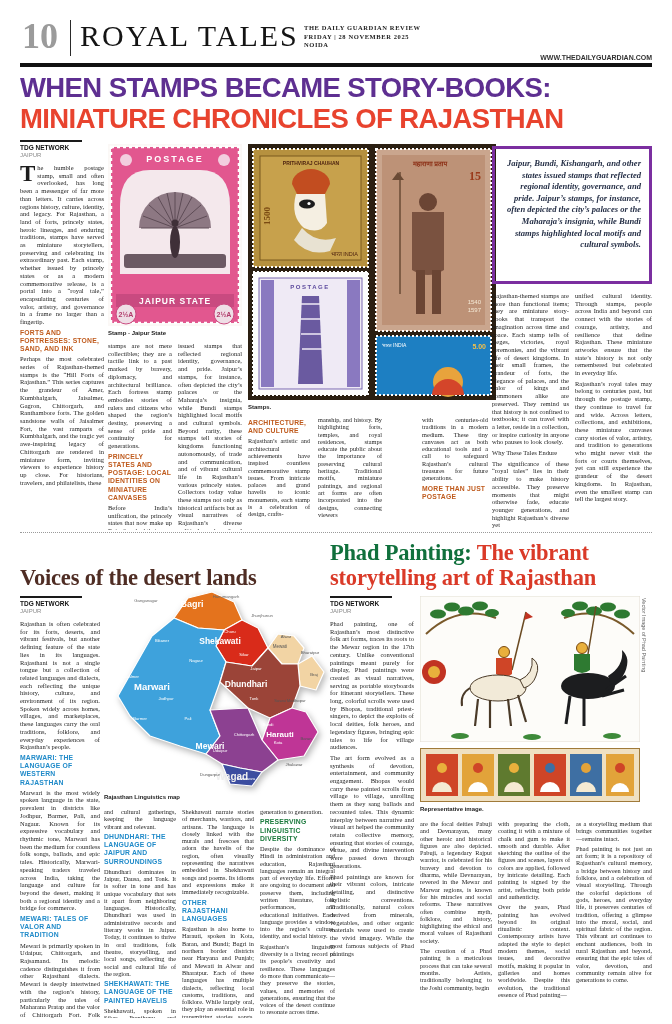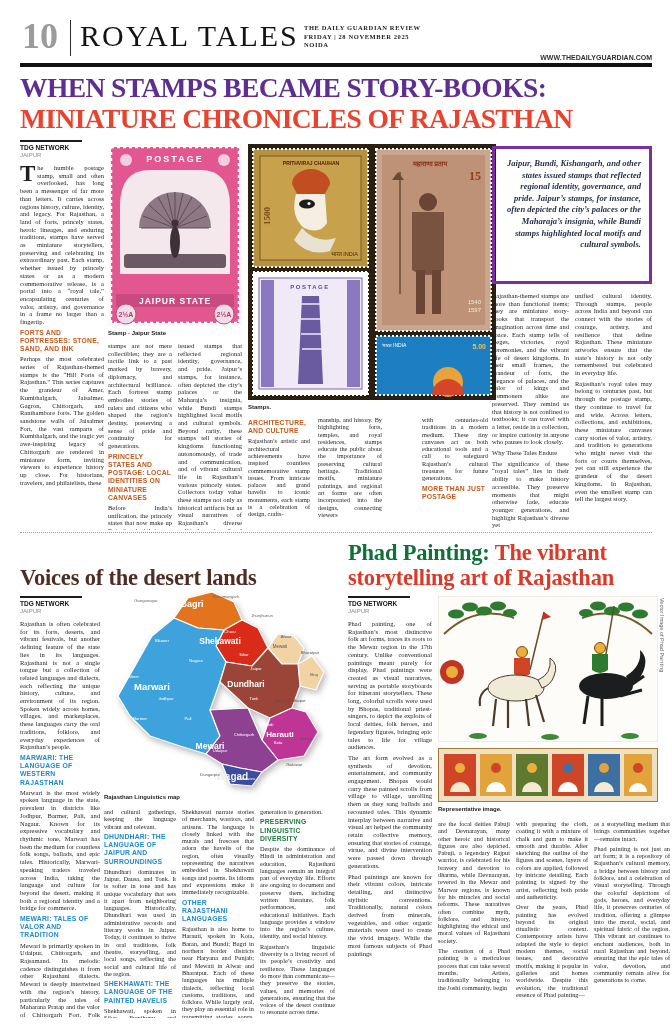--- a/index.html
+++ b/index.html
@@ -9,21 +9,21 @@
   
   .masthead { position:absolute; left:22px; top:16px; width:630px; height:46px; }
   .pgnum { position:absolute; left:0; top:0; font:700 36px/40px "Liberation Serif", serif; color:#9b9b9b; }
   .mast-divider { position:absolute; left:48px; top:4px; width:1px; height:36px; background:#2a2a2a; }
   .section-title { position:absolute; left:58px; top:2px; font:400 30px/36px "Liberation Serif", serif; letter-spacing:2px; color:#141414; }
   .pub-block { position:absolute; left:282px; top:8px; font:700 6.5px/8.5px "Liberation Serif", serif; letter-spacing:.6px; color:#232323; }
   .website { position:absolute; right:0; bottom:0; font:700 7px/8px "Liberation Sans", sans-serif; color:#333; }
   .mast-rule { position:absolute; left:20px; top:63px; width:632px; height:3.5px; background:#111; }
 
   
-  .headline { position:absolute; left:20px; top:72px; width:632px; font-family:Liberation Serif, serif; font-weight:700; font-size:27.5px; line-height:31px; letter-spacing:-.6px; }
+  .headline { position:absolute; left:20px; top:72px; width:632px; font-family:Liberation Sans, sans-serif; font-weight:700; font-size:27.5px; line-height:31px; letter-spacing:-.6px; }
   .hl-purple { color:var(--headline_purple); }
   .hl-red { color:var(--headline_red); }
 
   
   .art { position:absolute; }
   .col { position:absolute; overflow:hidden; }
   .para { font:6.5px/7.7px "Liberation Serif", serif; text-align:justify; margin-bottom:3px; color:#1d1d1d; }
   .cols-sm .para { font-size:6.3px; line-height:7.3px; }
   .sub { font:700 6.8px/8.2px "Liberation Sans", sans-serif; letter-spacing:.2px; margin:3px 0 2px; }
   .lead .sub { color:var(--subhead_orange); }
@@ -238,21 +238,21 @@
       <polygon class="r-beige" points="194,76 208,68 220,84 212,102 196,98"></polygon>
       <polygon class="r-dundhari" points="122,74 148,78 164,60 178,76 194,76 196,98 188,120 166,130 144,120 116,94"></polygon>
       <polygon class="r-harauti" points="166,130 188,120 202,124 214,144 200,168 174,172 158,152"></polygon>
       <polygon class="r-mewari" points="106,122 144,120 158,152 174,172 158,184 136,180 118,176 102,166 116,148"></polygon>
       <polygon class="r-wagad" points="118,176 136,180 158,184 148,198 126,196"></polygon>
     </svg>
     <div>
         <span class="map-label" style="left: 88px; top: 16px; font-size: 9px; color: rgb(255, 255, 255); font-weight: bold;">Bagri</span>
         <span class="map-label" style="left: 116px; top: 53px; font-size: 8.5px; color: rgb(255, 255, 255); font-weight: bold;">Shekawati</span>
         <span class="map-label" style="left: 48px; top: 98px; font-size: 9.5px; color: rgb(255, 255, 255); font-weight: bold;">Marwari</span>
-        <span class="map-label" style="left: 142px; top: 96px; font-size: 8.5px; color: rgb(255, 255, 255); font-weight: bold;">Dundhari</span>
+        <span class="map-label" style="left: 142px; top: 96px; font-size: 8.5px; color: rgb(255, 255, 255); font-weight: bold;">Dhundhari</span>
         <span class="map-label" style="left: 176px; top: 146px; font-size: 8px; color: rgb(255, 255, 255); font-weight: bold;">Harauti</span>
         <span class="map-label" style="left: 106px; top: 158px; font-size: 8.5px; color: rgb(255, 255, 255); font-weight: bold;">Mewari</span>
         <span class="map-label" style="left: 128px; top: 188px; font-size: 10px; color: rgb(238, 238, 238); font-weight: bold;">Wagad</span>
         <span class="map-label" style="left: 176px; top: 58px; font-size: 4.5px; color: rgb(85, 85, 85); font-weight: normal;">Mewati</span>
       </div>
     <div>
         <span class="map-label" style="left: 42px; top: 12px; font-size: 4.2px; color: rgb(102, 102, 102); font-weight: normal;">Ganganagar</span>
         <span class="map-label" style="left: 122px; top: 8px; font-size: 4.2px; color: rgb(102, 102, 102); font-weight: normal;">Hanumangarh</span>
         <span class="map-label" style="left: 158px; top: 27px; font-size: 4.2px; color: rgb(102, 102, 102); font-weight: normal;">Jhunjhunun</span>
         <span class="map-label" style="left: 58px; top: 52px; font-size: 4.2px; color: rgb(255, 255, 255); font-weight: normal;">Bikaner</span>
@@ -294,21 +294,21 @@
       <p class="para">Rajasthan is also home to Harauti, spoken in Kota, Baran, and Bundi; Bagri in northern border districts near Haryana and Punjab; and Mewati in Alwar and Bharatpur. Each of these languages has multiple dialects, reflecting local customs, traditions, and folklore. While largely oral, they play an essential role in transmitting stories, songs, and historical memory from</p>
     </div>
   <div class="col cols-sm" style="left:240px;top:268px;width:75px;height:210px">
       <p class="para">generation to generation.</p>
       <h4 class="sub" style="color: rgb(27, 122, 61);">PRESERVING LINGUISTIC DIVERSITY</h4>
       <p class="para">Despite the dominance of Hindi in administration and education, Rajasthani languages remain an integral part of everyday life. Efforts are ongoing to document and preserve them, including written literature, folk performances, and educational initiatives. Each language provides a window into the region’s culture, identity, and social history.</p>
       <p class="para">Rajasthan’s linguistic diversity is a living record of its people’s creativity and resilience. These languages do more than communicate—they preserve the stories, values, and memories of generations, ensuring that the voices of the desert continue to resonate across time.</p>
     </div>
 </section>
 
-<section class="art phad" style="left:348px;top:540px;width:322px;height:478px">
+<section class="art phad" style="left:330px;top:540px;width:322px;height:478px">
   <h3 class="sec-headline"><span class="ph-green">Phad Painting: </span><span class="ph-red">The vibrant storytelling art of Rajasthan</span></h3>
 
   <div class="col" style="left:0;top:56px;width:84px;height:422px">
     <div class="byline">
       <div class="by-net">TDG NETWORK</div>
       <div class="by-city">JAIPUR</div>
     </div>
     <div>
         <p class="para">Phad painting, one of Rajasthan’s most distinctive folk art forms, traces its roots to the Mewar region in the 17th century. Unlike conventional paintings meant purely for display, Phad paintings were created as visual narratives, serving as portable storyboards for itinerant storytellers. These long, colorful scrolls were used by Bhopas, traditional priest-singers, to depict the exploits of local deities, folk heroes, and legendary figures, bringing epic tales to life for village audiences.</p>
         <p class="para">The art form evolved as a synthesis of devotion, entertainment, and community engagement. Bhopas would carry these painted scrolls from village to village, unrolling them as they sang ballads and recounted tales. This dynamic interplay between narrative and visual art helped the community retain collective memory, ensuring that stories of courage, virtue, and divine intervention were passed down through generations.</p>

